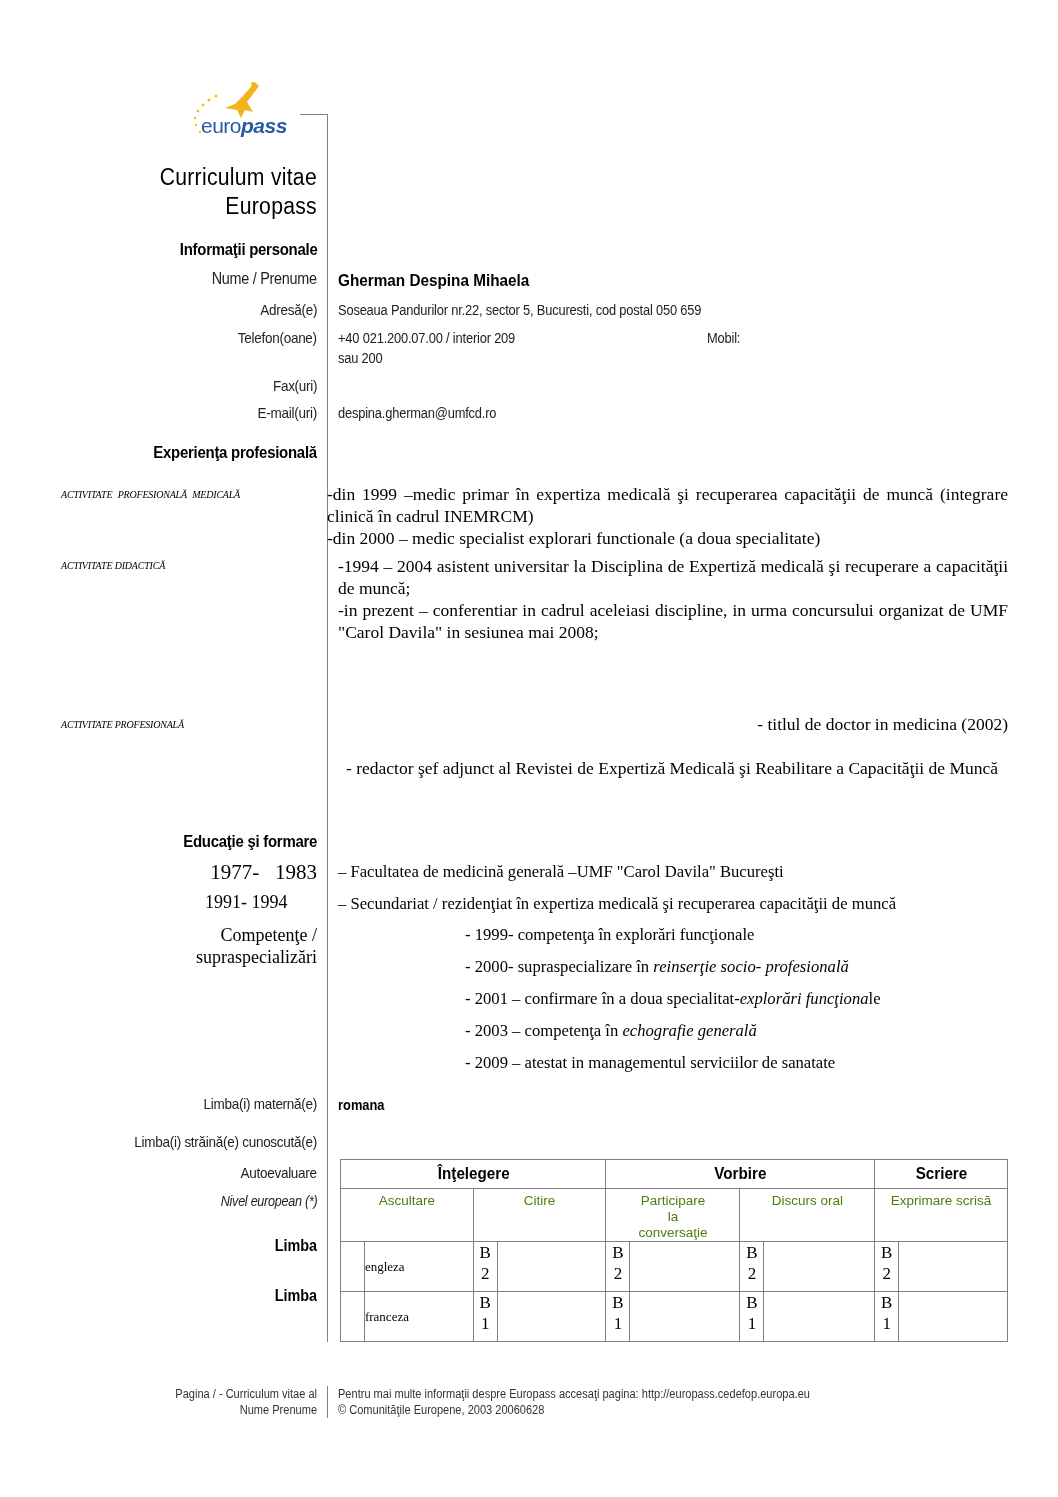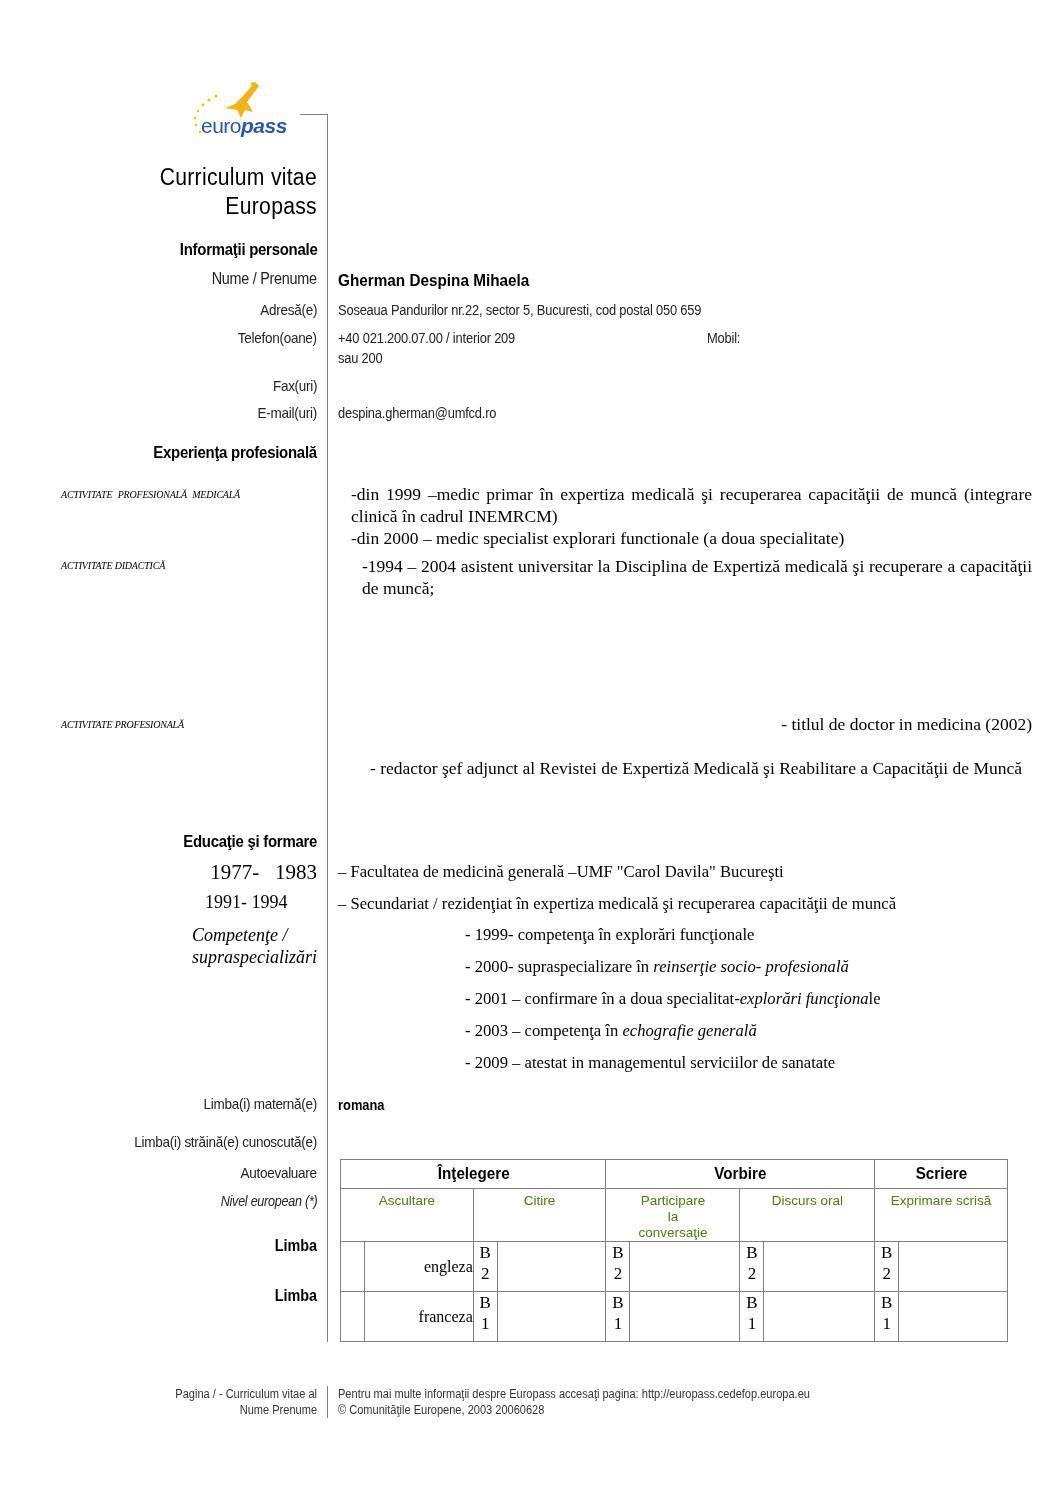--- a/index.html
+++ b/index.html
@@ -7,30 +7,30 @@
   .sans { font-family: "Liberation Sans", "DejaVu Sans", sans-serif; }
   .serif { font-family: "Liberation Serif", "DejaVu Serif", serif; }
   .abs { position:absolute; }
   .vline { position:absolute; left:327px; top:114px; width:1px; height:1228px; background:#808080; }
   .logo-rule { position:absolute; left:300px; top:114px; width:28px; height:1px; background:#808080; }
   .lbl { position:absolute; right:741px; text-align:right; white-space:nowrap; }
   .lbl-sans { font-family:"Liberation Sans", sans-serif; font-size:15px; letter-spacing:-0.3px; color:#222; transform:scaleX(0.9); transform-origin:right; }
   .val-sans { position:absolute; left:338px; font-family:"Liberation Sans", sans-serif; font-size:14px; letter-spacing:-0.2px; color:#222; transform:scaleX(0.92); transform-origin:left; white-space:nowrap; }
   .heading { position:absolute; right:741px; font-family:"Liberation Sans", sans-serif; font-weight:bold; font-size:17px; letter-spacing:-0.3px; transform:scaleX(0.88); transform-origin:right; white-space:nowrap; }
   .cap { position:absolute; left:61px; font-family:"Liberation Serif", serif; font-size:10px; line-height:17px; letter-spacing:-0.2px;font-style:italic; }
-  .para { position:absolute; font-family:"Liberation Serif", serif; font-size:17.5px; line-height:22px; text-align:justify;margin-left:24px; }
+  .para { position:absolute; font-family:"Liberation Serif", serif; font-size:17.5px; line-height:22px; text-align:justify; }
   .para div { text-align:justify; }
   .edu { position:absolute; font-family:"Liberation Serif", serif; font-size:17.5px; white-space:nowrap; transform:scaleX(0.95); transform-origin:left; }
   .comp-item { position:absolute; left:465px; font-family:"Liberation Serif", serif; font-size:17.5px; white-space:nowrap; transform:scaleX(0.95); transform-origin:left; }
   .lang-table { position:absolute; left:340px; top:1159px; width:668px; border-collapse:collapse; }
   .lang-table td { border:1px solid #808080; padding:0; }
   .th-main { font-family:"Liberation Sans", sans-serif; font-weight:bold; font-size:16px; text-align:center; height:28px; transform:scaleX(0.95); }
   .th-sub { font-family:"Liberation Sans", sans-serif; font-size:13.5px; text-align:center; vertical-align:top; height:42px; color:#4d7c0f; padding-top:4px !important; line-height:16px; }
   .lvl { font-family:"Liberation Serif", serif; font-size:17px; line-height:21px; vertical-align:top; text-align:center; width:20px; }
-  .langname { font-family:"Liberation Serif", serif; font-size:16px; text-align:right; }
+  .langname { font-family:"Liberation Serif", serif; font-size:13px; text-align:left; }
   .footer { position:absolute; font-family:"Liberation Sans", sans-serif; font-size:12px; color:#333; line-height:16px; white-space:nowrap; transform:scaleX(0.92); }
   .footer-line { position:absolute; left:327px; top:1386px; width:1px; height:32px; background:#808080; }
   .ital { font-style:italic; }
 </style>
 </head>
 <body>
 
 <div class="abs" style="left:183px; top:78px; width:120px; height:65px;">
   <svg width="120" height="65" viewBox="0 0 120 65" style="position:absolute;left:0;top:0;">
     <g fill="#f5c400">
@@ -80,39 +80,40 @@
 
 <div class="cap" style="top:486px; width:260px; word-spacing:3px;">ACTIVITATE PROFESIONALĂ MEDICALĂ</div>
 <div class="para" style="left:327px; top:483px; width:681px;">
   <div style="text-align-last:left;">-din 1999 –medic primar în  expertiza medicală şi recuperarea capacităţii de muncă (integrare clinică în cadrul  INEMRCM)</div>
   <div>-din 2000 – medic specialist explorari functionale (a doua specialitate)</div>
 </div>
 
 <div class="cap" style="top:557px;">ACTIVITATE DIDACTICĂ</div>
 <div class="para" style="left:338px; top:555px; width:670px;">
   <div>-1994 – 2004 asistent universitar la Disciplina de Expertiză medicală şi recuperare a capacităţii de muncă;</div>
+  <div> -in prezent – conferentiar in cadrul aceleiasi discipline, in urma concursului organizat de   UMF "Carol Davila" in sesiunea mai 2008;</div>
 </div>
 
 <div class="cap" style="top:716px;">ACTIVITATE PROFESIONALĂ</div>
 <div class="para" style="left:342px; top:713px; width:666px;">
   <div style="text-align:right;">- titlul de doctor in medicina (2002)</div>
 </div>
 <div class="para" style="left:346px; top:757px; width:662px;">
   <div>- redactor şef adjunct al Revistei de Expertiză Medicală şi Reabilitare a Capacităţii de Muncă</div>
 </div>
 
 <div class="heading" style="top:832px;">Educaţie şi formare</div>
 
 <div class="abs serif" style="right:741px; top:860px; font-size:21px; white-space:pre;">1977-   1983</div>
 <div class="edu" style="left:338px; top:861px;">– Facultatea de medicină generală –UMF "Carol Davila" Bucureşti</div>
 
 <div class="abs serif" style="left:205px; top:892px; font-size:18px; white-space:pre;">1991- 1994</div>
 <div class="edu" style="left:338px; top:893px;">– Secundariat / rezidenţiat în expertiza medicală şi recuperarea capacităţii de muncă</div>
 
-<div class="abs serif" style="right:741px; top:924px; text-align:left; font-size:18px; line-height:22px;font-style:italic;">
+<div class="abs serif" style="right:741px; top:924px; text-align:right; font-size:18px; line-height:22px;">
   <div>Competenţe /</div>
   <div>supraspecializări</div>
 </div>
 
 <div class="comp-item" style="top:924px;"><span>- 1999- competenţa în explorări funcţionale</span></div>
 <div class="comp-item" style="top:956px;"><span>- 2000- supraspecializare în </span><span class="ital">reinserţie socio- profesională</span></div>
 <div class="comp-item" style="top:988px;"><span>- 2001 – confirmare în a doua specialitat-</span><span class="ital">explorări funcţiona</span><span>le</span></div>
 <div class="comp-item" style="top:1020px;"><span>- 2003 – competenţa în </span><span class="ital">echografie generală</span></div>
 <div class="comp-item" style="top:1052px;"><span>- 2009 – atestat in managementul serviciilor de sanatate</span></div>
 

